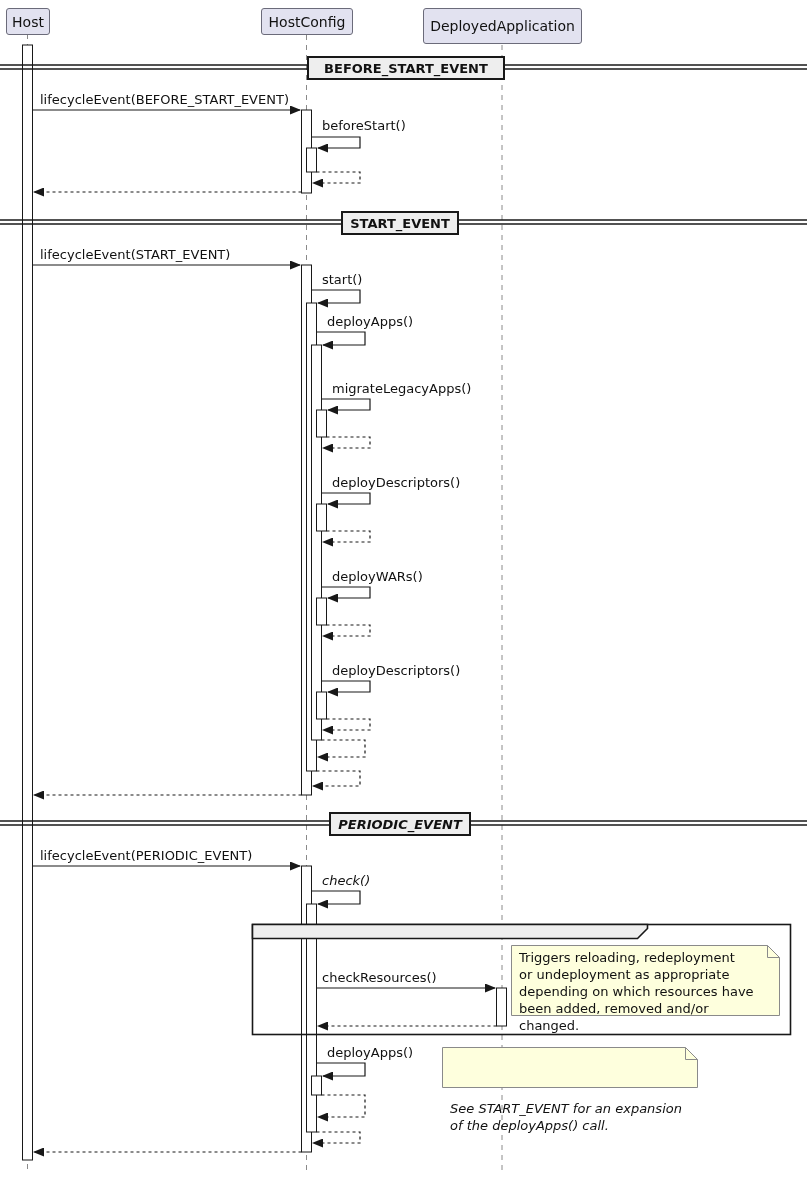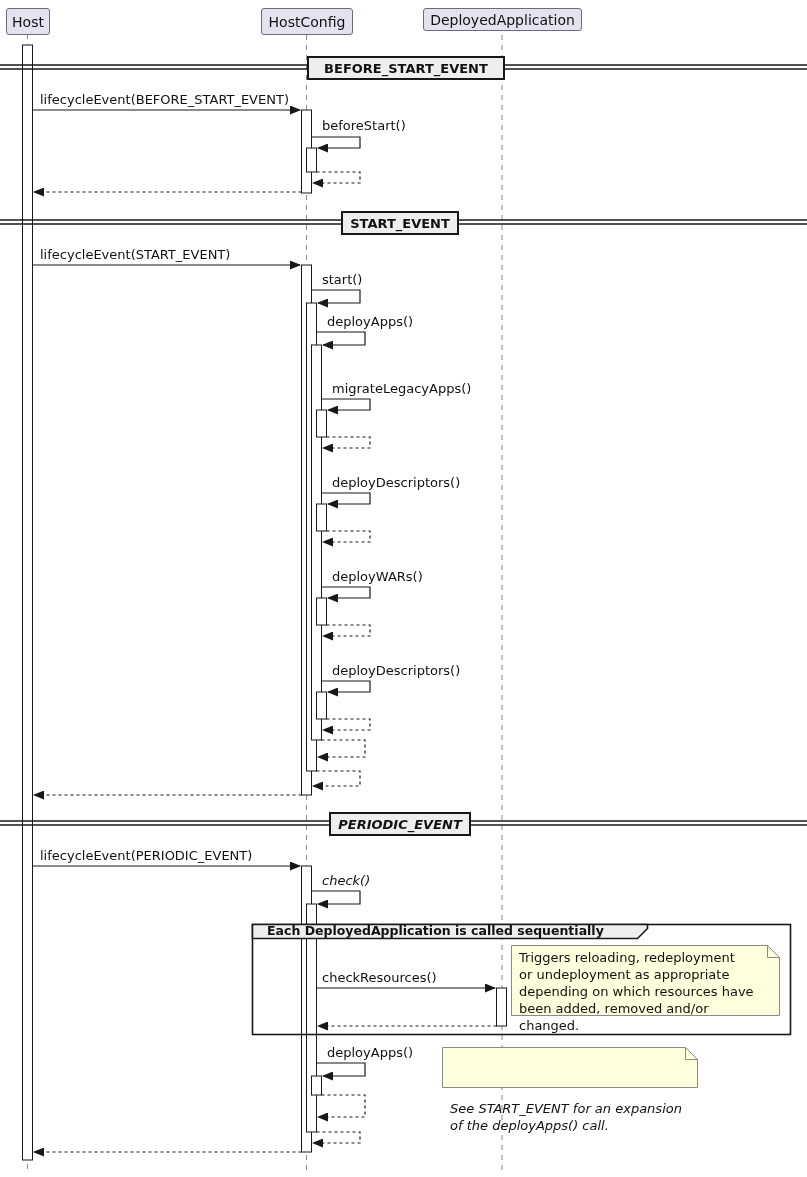--- a/index.html
+++ b/index.html
@@ -132,21 +132,21 @@
       <path class="note-fold" d="M685.5,1047.5 V1059.5 H697.5"></path>
     </g>
   </svg>
 
   <div class="participant" style="left:6px;top:8px;width:44px;height:27px;">
     <span>Host</span>
   </div>
   <div class="participant" style="left:261px;top:8px;width:92px;height:27px;">
     <span>HostConfig</span>
   </div>
-  <div class="participant" style="left:423px;top:8px;width:159px;height:23px;">
+  <div class="participant" style="left:423px;top:8px;width:159px;height:36px;">
     <span>DeployedApplication</span>
   </div>
 
   <div class="divider-box" style="left:307px;top:56px;width:198px;height:24px;">
     <span>BEFORE_START_EVENT</span>
   </div>
   <div class="divider-box" style="left:341px;top:211px;width:118px;height:24px;">
     <span>START_EVENT</span>
   </div>
   <div class="divider-box" style="left:329px;top:812px;width:142px;height:24px;font-style:italic;">
@@ -159,21 +159,20 @@
   <div class="msg-label" style="left:40px;top:247px;">lifecycleEvent(START_EVENT)</div>
   <div class="msg-label" style="left:322px;top:272px;">start()</div>
   <div class="msg-label" style="left:327px;top:314px;">deployApps()</div>
   <div class="msg-label" style="left:332px;top:381px;">migrateLegacyApps()</div>
   <div class="msg-label" style="left:332px;top:475px;">deployDescriptors()</div>
   <div class="msg-label" style="left:332px;top:569px;">deployWARs()</div>
   <div class="msg-label" style="left:332px;top:663px;">deployDescriptors()</div>
 
   <div class="msg-label" style="left:40px;top:848px;">lifecycleEvent(PERIODIC_EVENT)</div>
   <div class="msg-label" style="left:322px;top:873px;font-style:italic;">check()</div>
-  <div class="frame-title" style="left:267px;top:924px;">Each DeployedApplication is called sequentially</div>
   <div class="msg-label" style="left:322px;top:970px;">checkResources()</div>
   <div class="note-text" style="left:519px;top:949px;width:252px;">Triggers reloading, redeployment
 or undeployment as appropriate
 depending on which resources have
 been added, removed and/or changed.</div>
   <div class="msg-label" style="left:327px;top:1045px;">deployApps()</div>
   <div class="note-text" style="left:450px;top:1100px;width:240px;font-style:italic;">See START_EVENT for an expansion
 of the deployApps() call.</div>
 
 </div>

